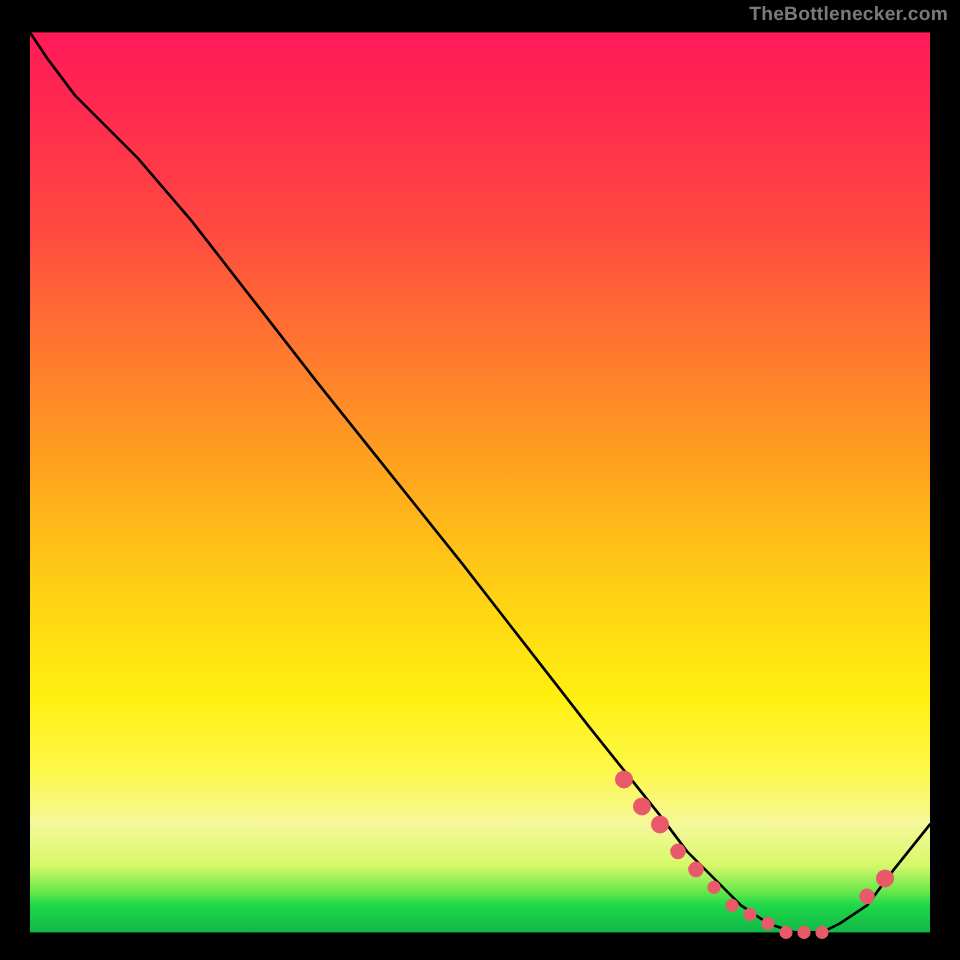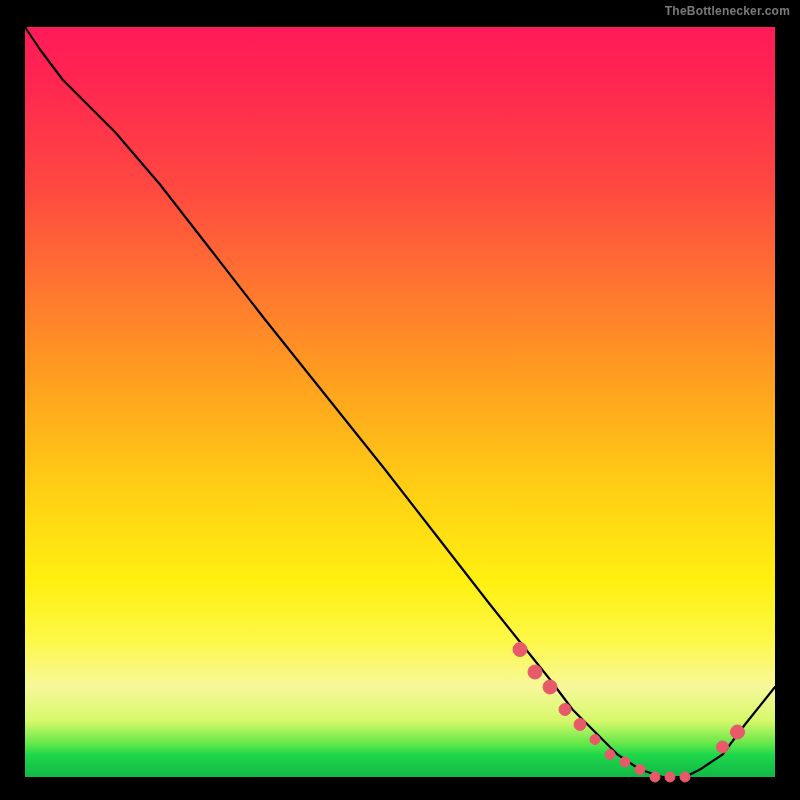--- a/index.html
+++ b/index.html
@@ -8,21 +8,21 @@
     position: relative;
     width: 800px;
     height: 800px;
     background: #000;
   }
   .watermark {
     position: absolute;
     top: 4px;
     right: 10px;
     font-family: Arial, Helvetica, sans-serif;
-    font-size: 12px;
+    font-size: 16px;
     font-weight: 600;
     color: #7a7a7a;
     letter-spacing: 0.2px;
   }
   .plot {
     position: absolute;
     left: 25px;
     top: 27px;
     width: 750px;   
     height: 750px;  

